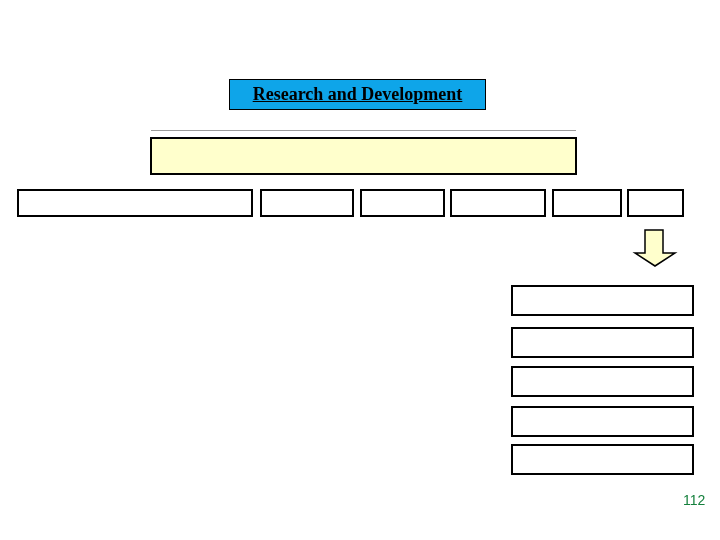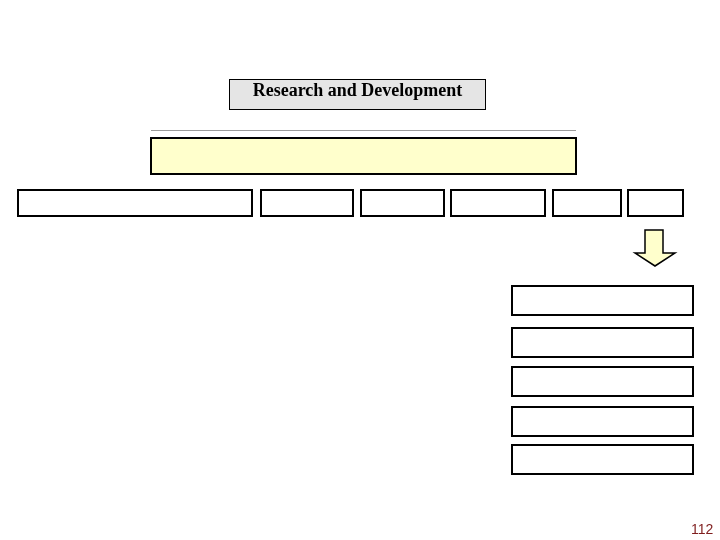--- a/index.html
+++ b/index.html
@@ -11,24 +11,25 @@
     overflow: hidden;
     font-family: "Liberation Serif", serif;
   }
   * { box-sizing: border-box; }
 
   .title-box {
     position: absolute;
     left: 229px; top: 79px;
     width: 257px; height: 31px;
     border: 1.5px solid #000000;
-    background: #e5e5e5;
+    background: #0ea5e9;
     display: flex;
-    align-items: flex-start;
+    align-items: center;
     justify-content: center;
+    text-decoration: underline;
   }
   .title-text {
     font-weight: bold;
     font-size: 18px;
     color: #000000;
     white-space: nowrap;
   }
 
   .pre-line {
     position: absolute;
@@ -73,25 +74,24 @@
     border: 2px solid #000000;
   }
   .cb1 { top: 285px; }
   .cb2 { top: 327px; }
   .cb3 { top: 366px; }
   .cb4 { top: 406px; }
   .cb5 { top: 444px; }
 
   .page-number {
     position: absolute;
-    left: 683px; top: 521px;
+    left: 683px; top: 492px;
     font-family: "Liberation Sans", sans-serif;
     font-size: 14px;
-    color: #7f1d1d;
-    margin-left: 8px;
+    color: #15803d;
   }
 </style>
 </head>
 <body>
 
 <div class="slide">
 
   <div class="title-box">
     <span class="title-text">Research and Development</span>
   </div>

